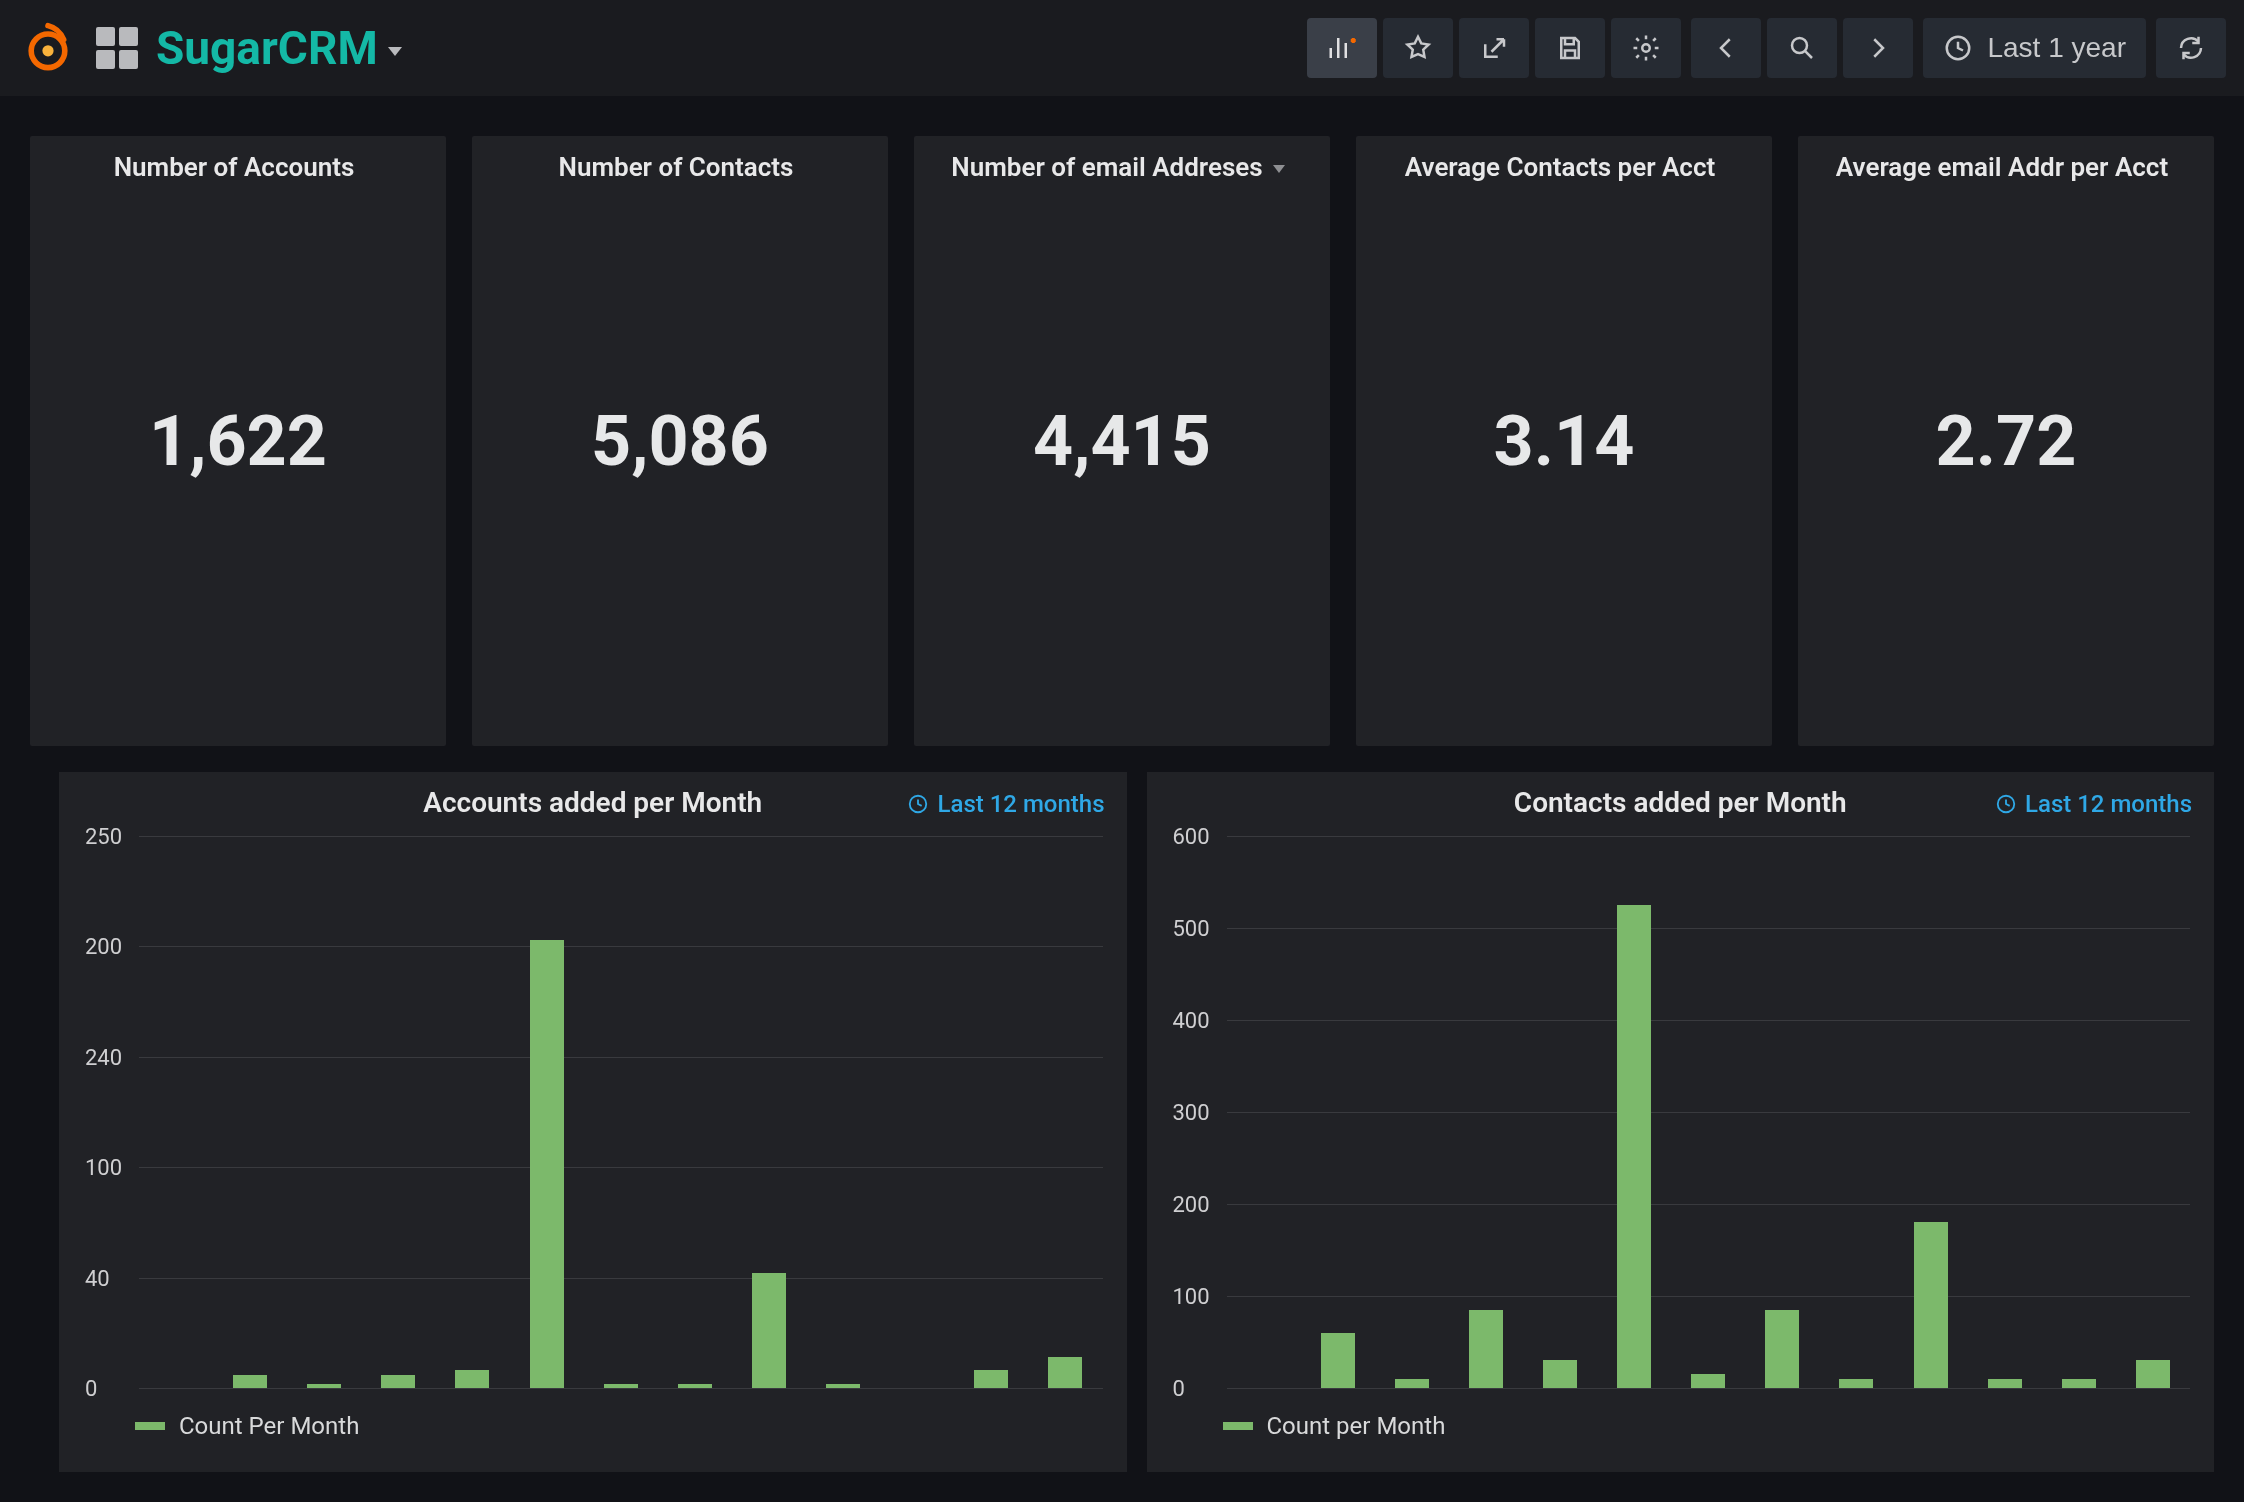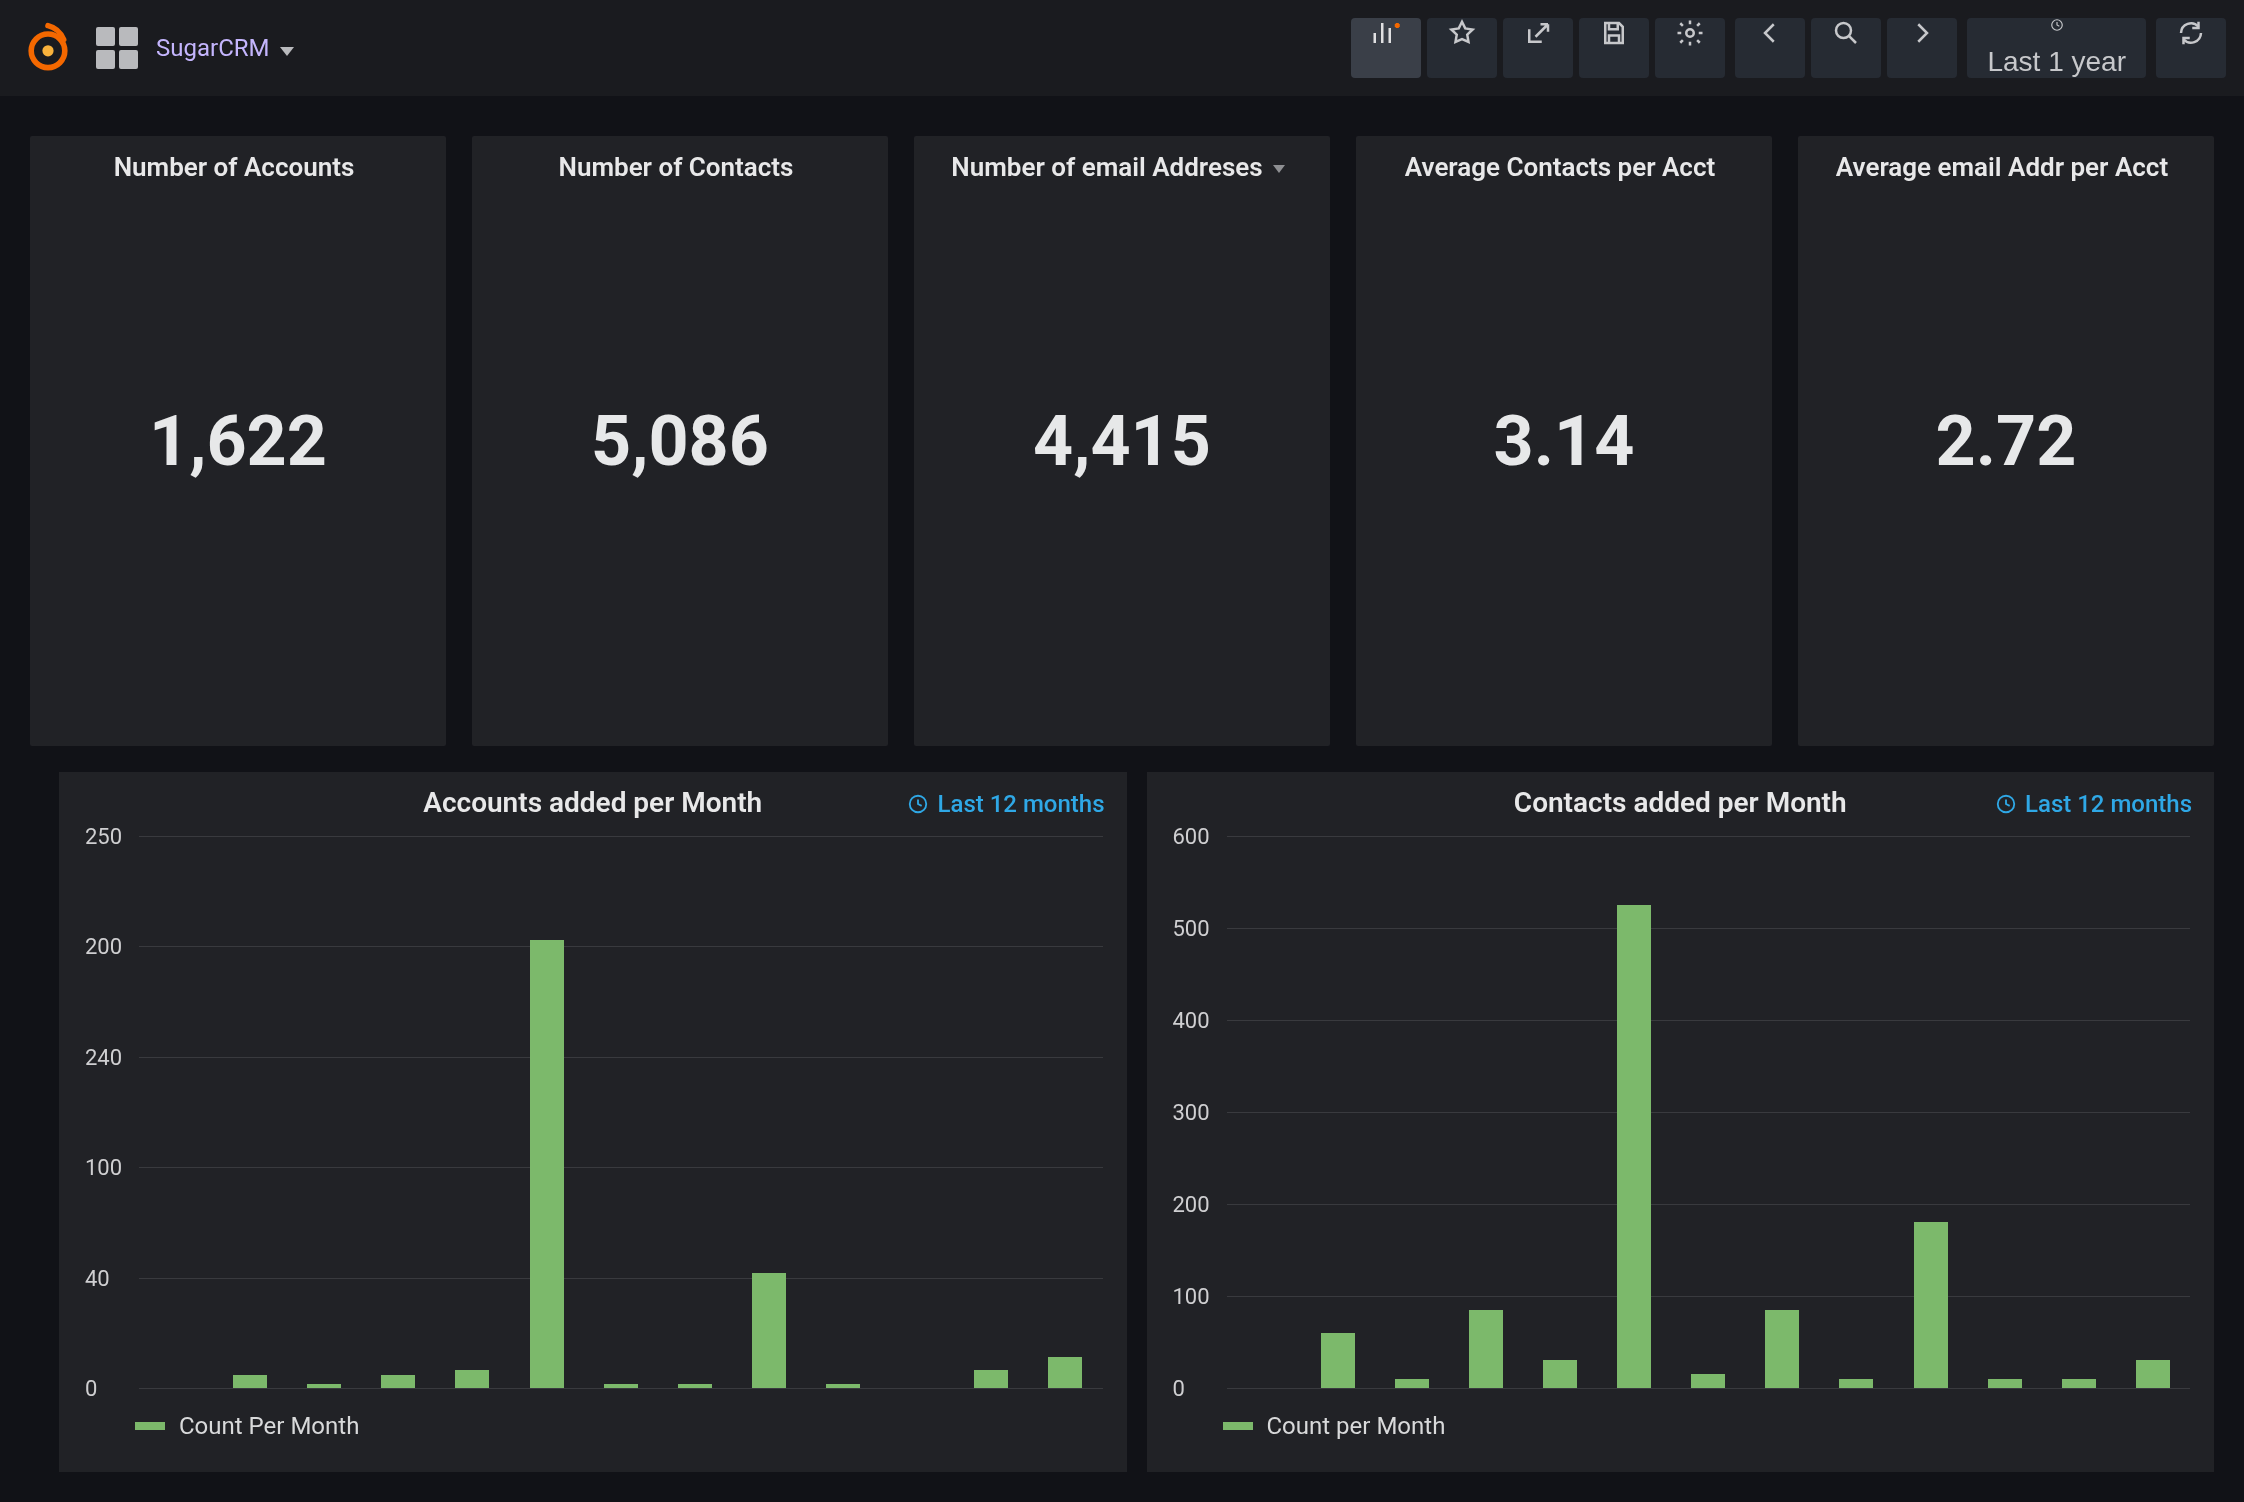--- a/index.html
+++ b/index.html
@@ -33,23 +33,23 @@
     cursor: pointer;
   }
   .grid-icon span { background: #b9babd; border-radius: 2px; }
   .title-wrap {
     display: flex;
     align-items: center;
     gap: 10px;
     cursor: pointer;
   }
   .title-wrap .title {
-    font-size: 24px;
-    font-weight: 400;
-    color: #c4b5fd;
+    font-size: 46px;
+    font-weight: 700;
+    color: #14b8a6;
   }
   .caret-down {
     width: 0; height: 0;
     border-left: 7px solid transparent;
     border-right: 7px solid transparent;
     border-top: 9px solid #b9babd;
     margin-top: 6px;
   }
   .nav-spacer { flex: 1; }
   .nav-right {
@@ -62,21 +62,20 @@
     min-width: 60px;
     padding: 0 20px;
     background: #262b33;
     border-radius: 4px;
     display: flex;
     align-items: center;
     justify-content: flex-start;
     color: #c7c8cb;
     cursor: pointer;
     border: none;
-    flex-direction: column;
   }
   .nav-btn.active { background: #3a3f48; }
   .nav-btn svg { width: 30px; height: 30px; fill: none; stroke: #c7c8cb; stroke-width: 2; }
   .nav-group {
     display: flex;
     gap: 6px;
   }
   .time-btn {
     display: flex; align-items: center; gap: 14px;
     font-size: 28px; font-weight: 500;

